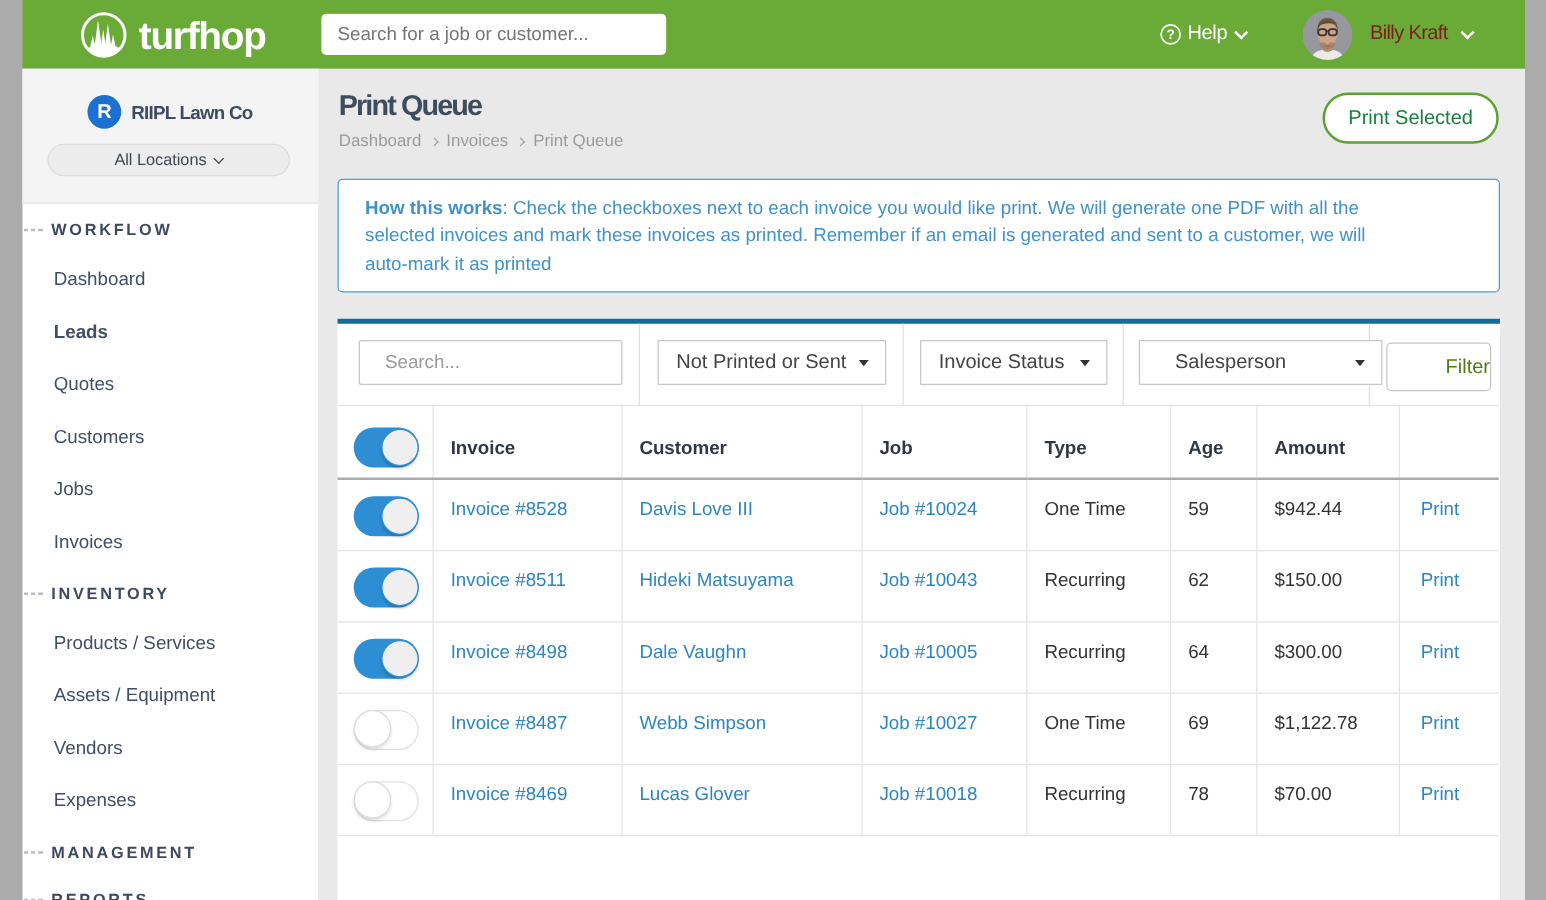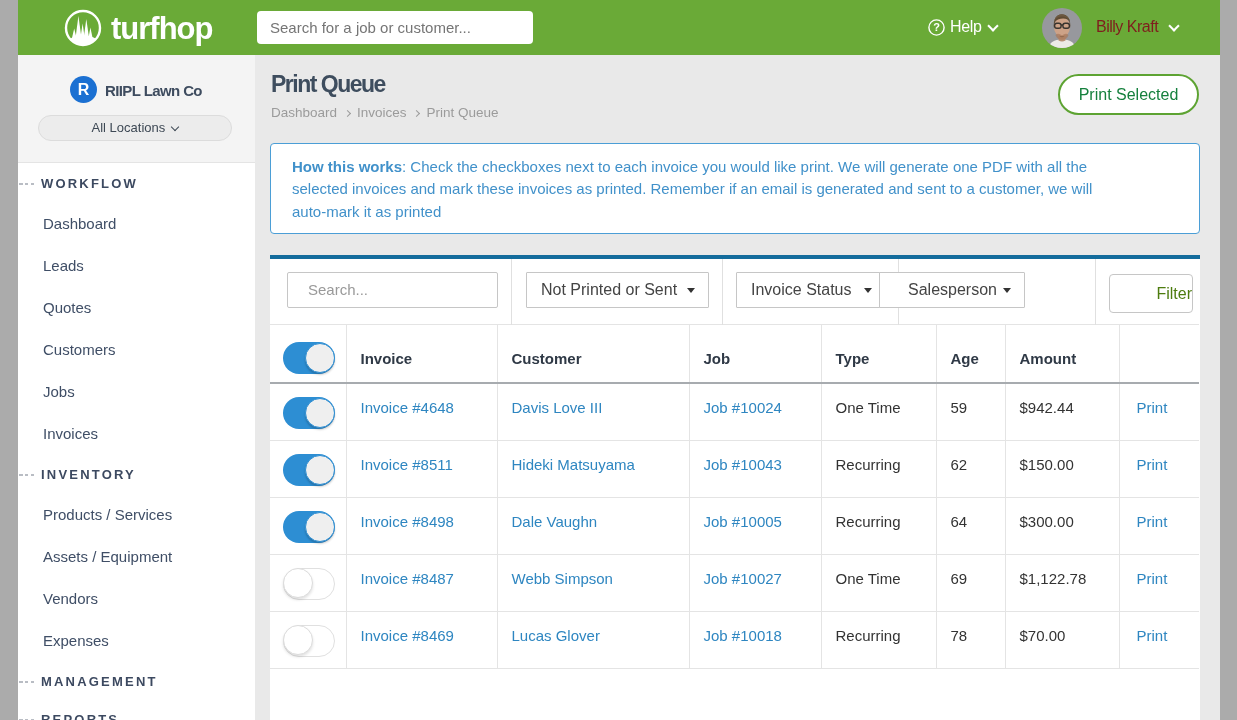--- a/index.html
+++ b/index.html
@@ -78,21 +78,21 @@
 </div>
 <div id="sidebar">
   <div id="sidetop">
     <div class="abs" style="left:52px; top:21px; width:27px; height:27px; border-radius:50%; background:#1b70d2; color:#fff; font-size:16px; font-weight:bold; text-align:center; line-height:27px;">R</div>
     <div class="abs" style="left:87px; top:27px; font-size:15px; font-weight:bold; color:#3e4c5f; letter-spacing:-0.6px;">RIIPL Lawn Co</div>
     <div class="abs" style="left:20px; top:60px; width:194px; height:26px; border-radius:13px; background:#ececec; border:1px solid #dcdcdc; text-align:center; font-size:13px; color:#3d4854; line-height:24px;">All Locations &nbsp;<span class="chev" style="width:6px;height:6px;border-width:1.5px;position:relative;top:-2px;color:#3d4854;"></span></div>
   </div>
   <div class="navdash" style="top:128px;"></div>
   <div class="navsec" style="top:121px;">WORKFLOW</div>
   <div class="navitem" style="top:160px;">Dashboard</div>
-  <div class="navitem" style="top:202px;">Leads</div>
+  <div class="navitem" style="top:202px;font-weight:bold;">Leads</div>
   <div class="navitem" style="top:244px;">Quotes</div>
   <div class="navitem" style="top:286px;">Customers</div>
   <div class="navitem" style="top:328px;">Jobs</div>
   <div class="navitem" style="top:370px;">Invoices</div>
   <div class="navdash" style="top:419px;"></div>
   <div class="navsec" style="top:412px;">INVENTORY</div>
   <div class="navitem" style="top:451px;">Products / Services</div>
   <div class="navitem" style="top:493px;">Assets / Equipment</div>
   <div class="navitem" style="top:535px;">Vendors</div>
   <div class="navitem" style="top:577px;">Expenses</div>
@@ -109,21 +109,21 @@
   <div id="card">
     <div style="position:relative; width:929px; height:66px;">
       <div class="abs" style="left:0; top:65px; width:929px; height:1px; background:#e4e4e4;"></div>
       <div class="sep" style="left:241px;"></div>
       <div class="sep" style="left:452px;"></div>
       <div class="sep" style="left:628px;"></div>
       <div class="sep" style="left:825px;"></div>
       <div class="abs" style="left:17px; top:13px; width:211px; height:36px; background:#fff; border:1px solid #c6c6c6; border-radius:2px; font-size:15px; color:#999; line-height:34px; padding-left:20px;">Search...</div>
       <div class="selbox" style="left:256px; width:183px;">Not Printed or Sent<span class="arr"></span></div>
       <div class="selbox" style="left:466px; width:150px;">Invoice Status<span class="arr"></span></div>
-      <div class="selbox" style="left:609px; width:146px;padding-left:28px;">Salesperson<span class="arr"></span></div>
+      <div class="selbox" style="left:641px; width:195px;padding-left:28px;">Salesperson<span class="arr"></span></div>
       <div class="abs" style="left:839px; top:15px; width:84px; height:39px; background:#fff; border:1px solid #c6c6c6; border-radius:4px; text-align:right; line-height:37px; font-size:16px; color:#4d7c0f;">Filter</div>
     </div>
     <table>
       <colgroup>
           <col style="width:76px">
           <col style="width:151px">
           <col style="width:192px">
           <col style="width:132px">
           <col style="width:115px">
           <col style="width:69px">
@@ -144,21 +144,21 @@
             <th>Age</th>
             <th>Amount</th>
             <th></th>
       </tr>
       <tr>
         <td style="padding-left:13px;">
               <div class="tg on">
                 <div class="knob"></div>
               </div>
             </td>
-        <td><a class="blue">Invoice #4648</a></td>
+        <td><a class="blue">Invoice #8528</a></td>
             <td><a class="blue">Davis Love III</a></td>
             <td><a class="blue">Job #10024</a></td>
             <td>One Time</td>
             <td>59</td>
             <td>$942.44</td>
             <td style="padding-left:17px;"><a class="blue">Print</a></td>
       </tr>
       <tr>
         <td style="padding-left:13px;">
               <div class="tg on">

